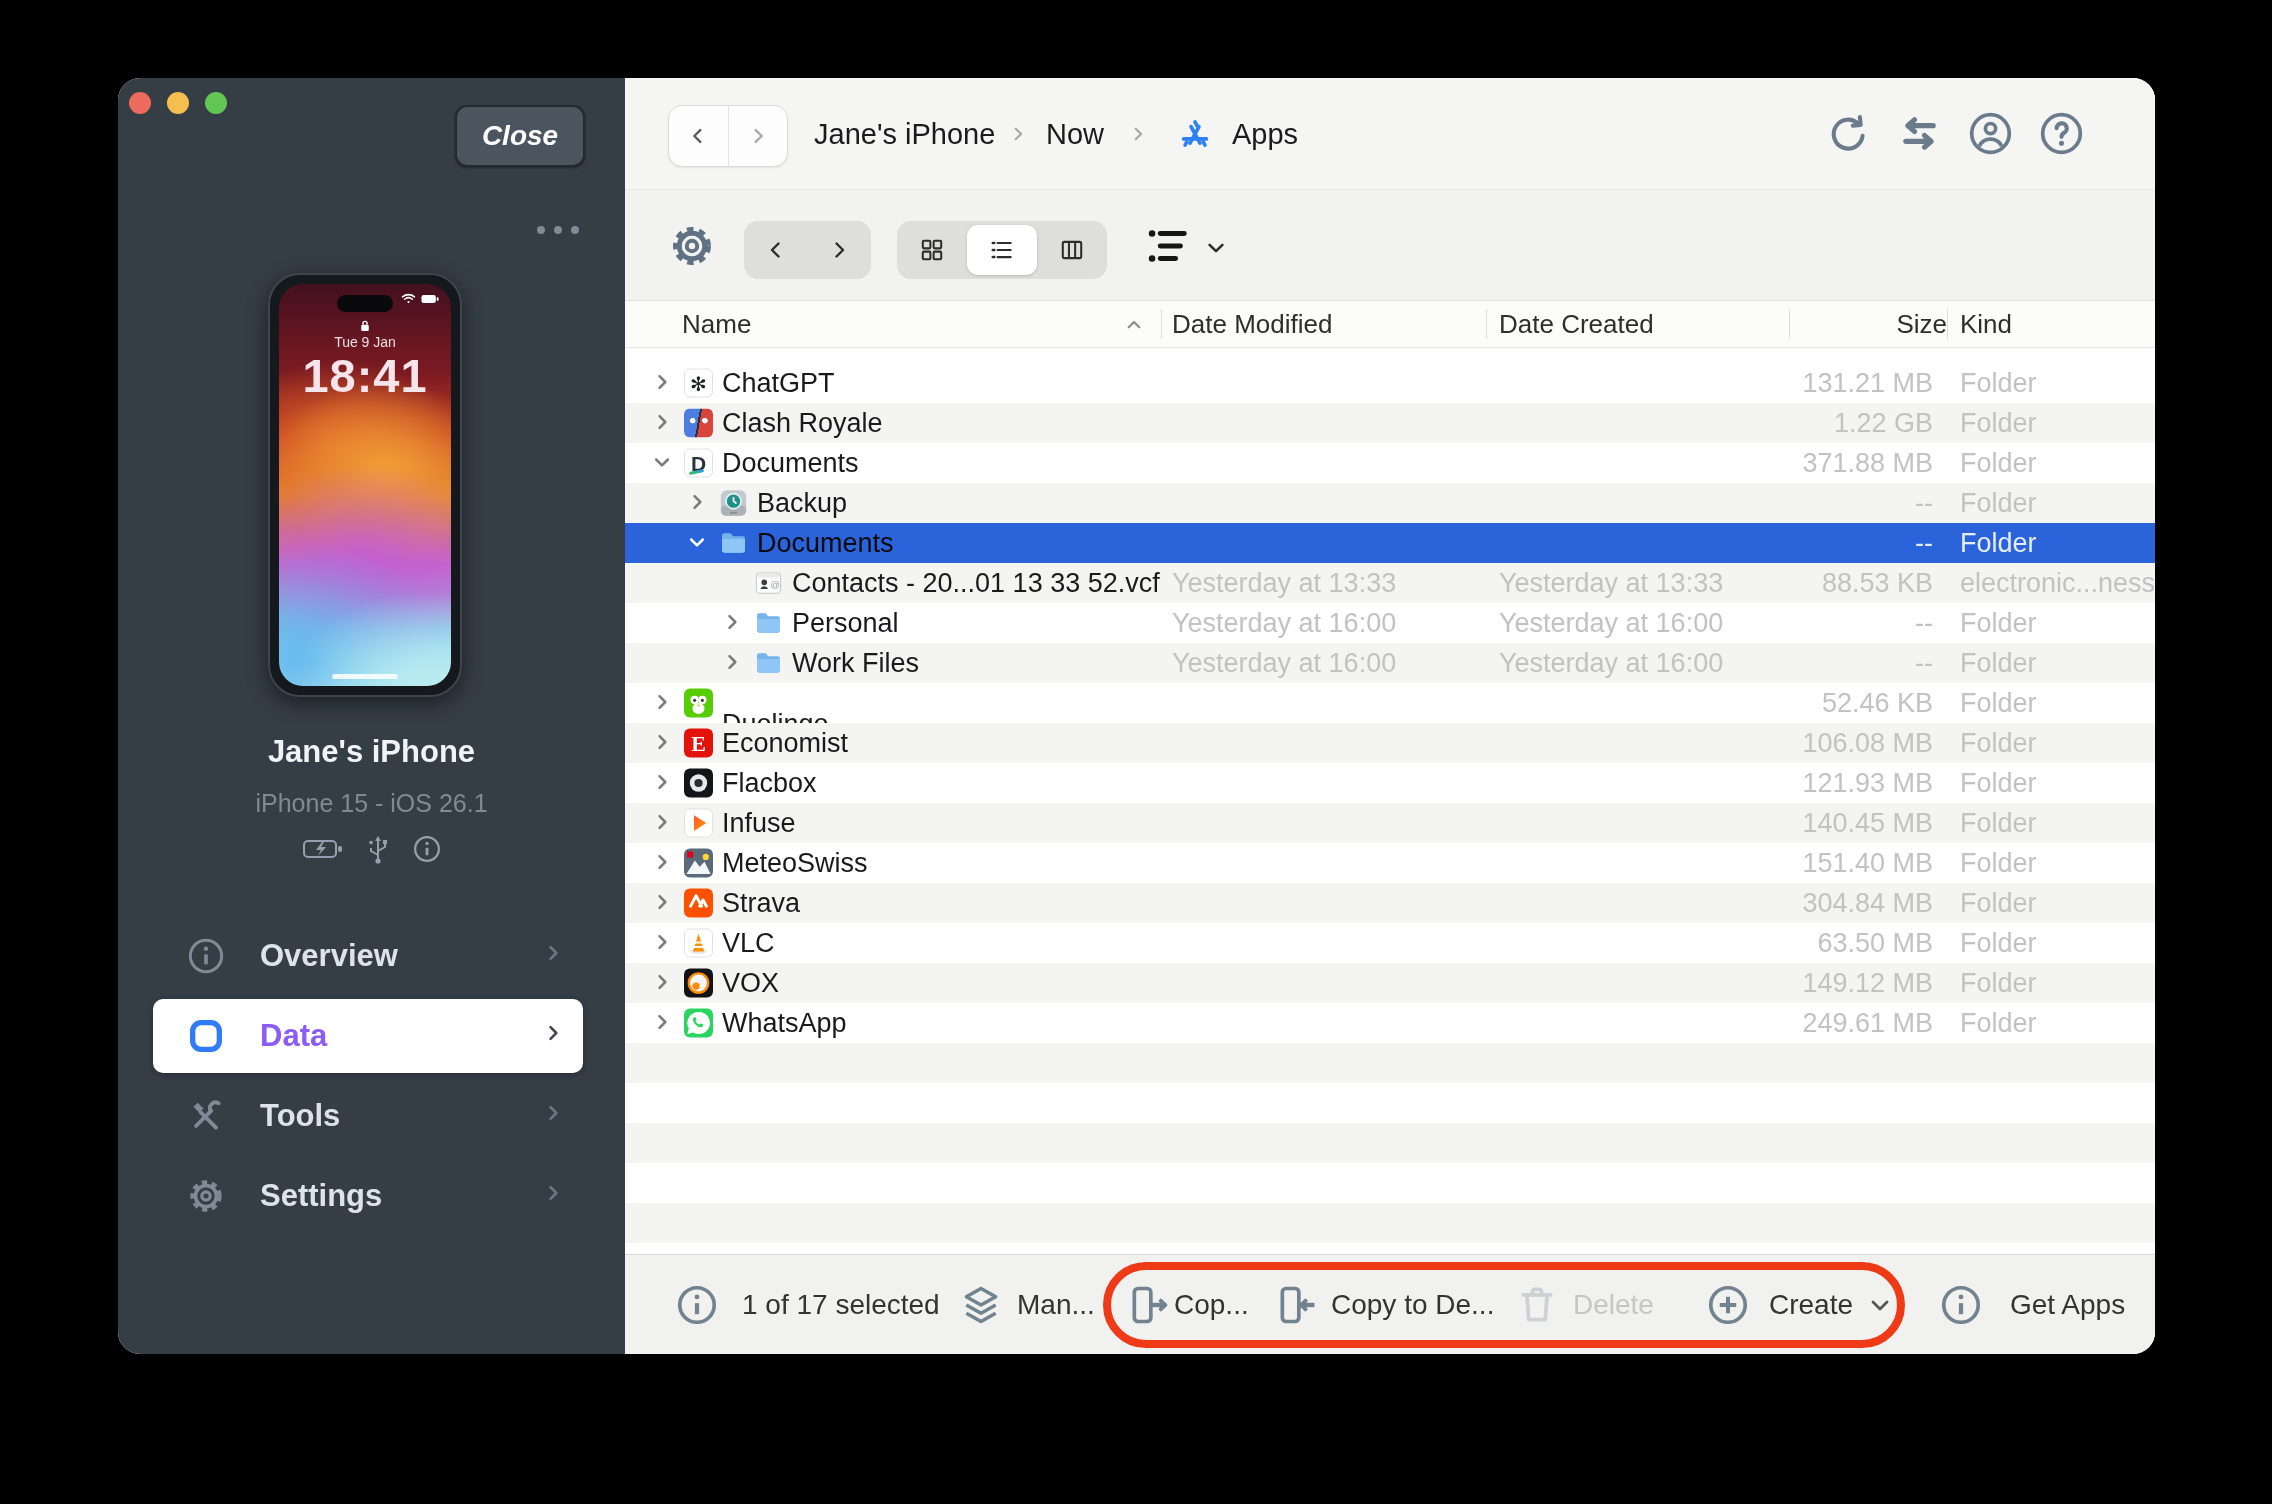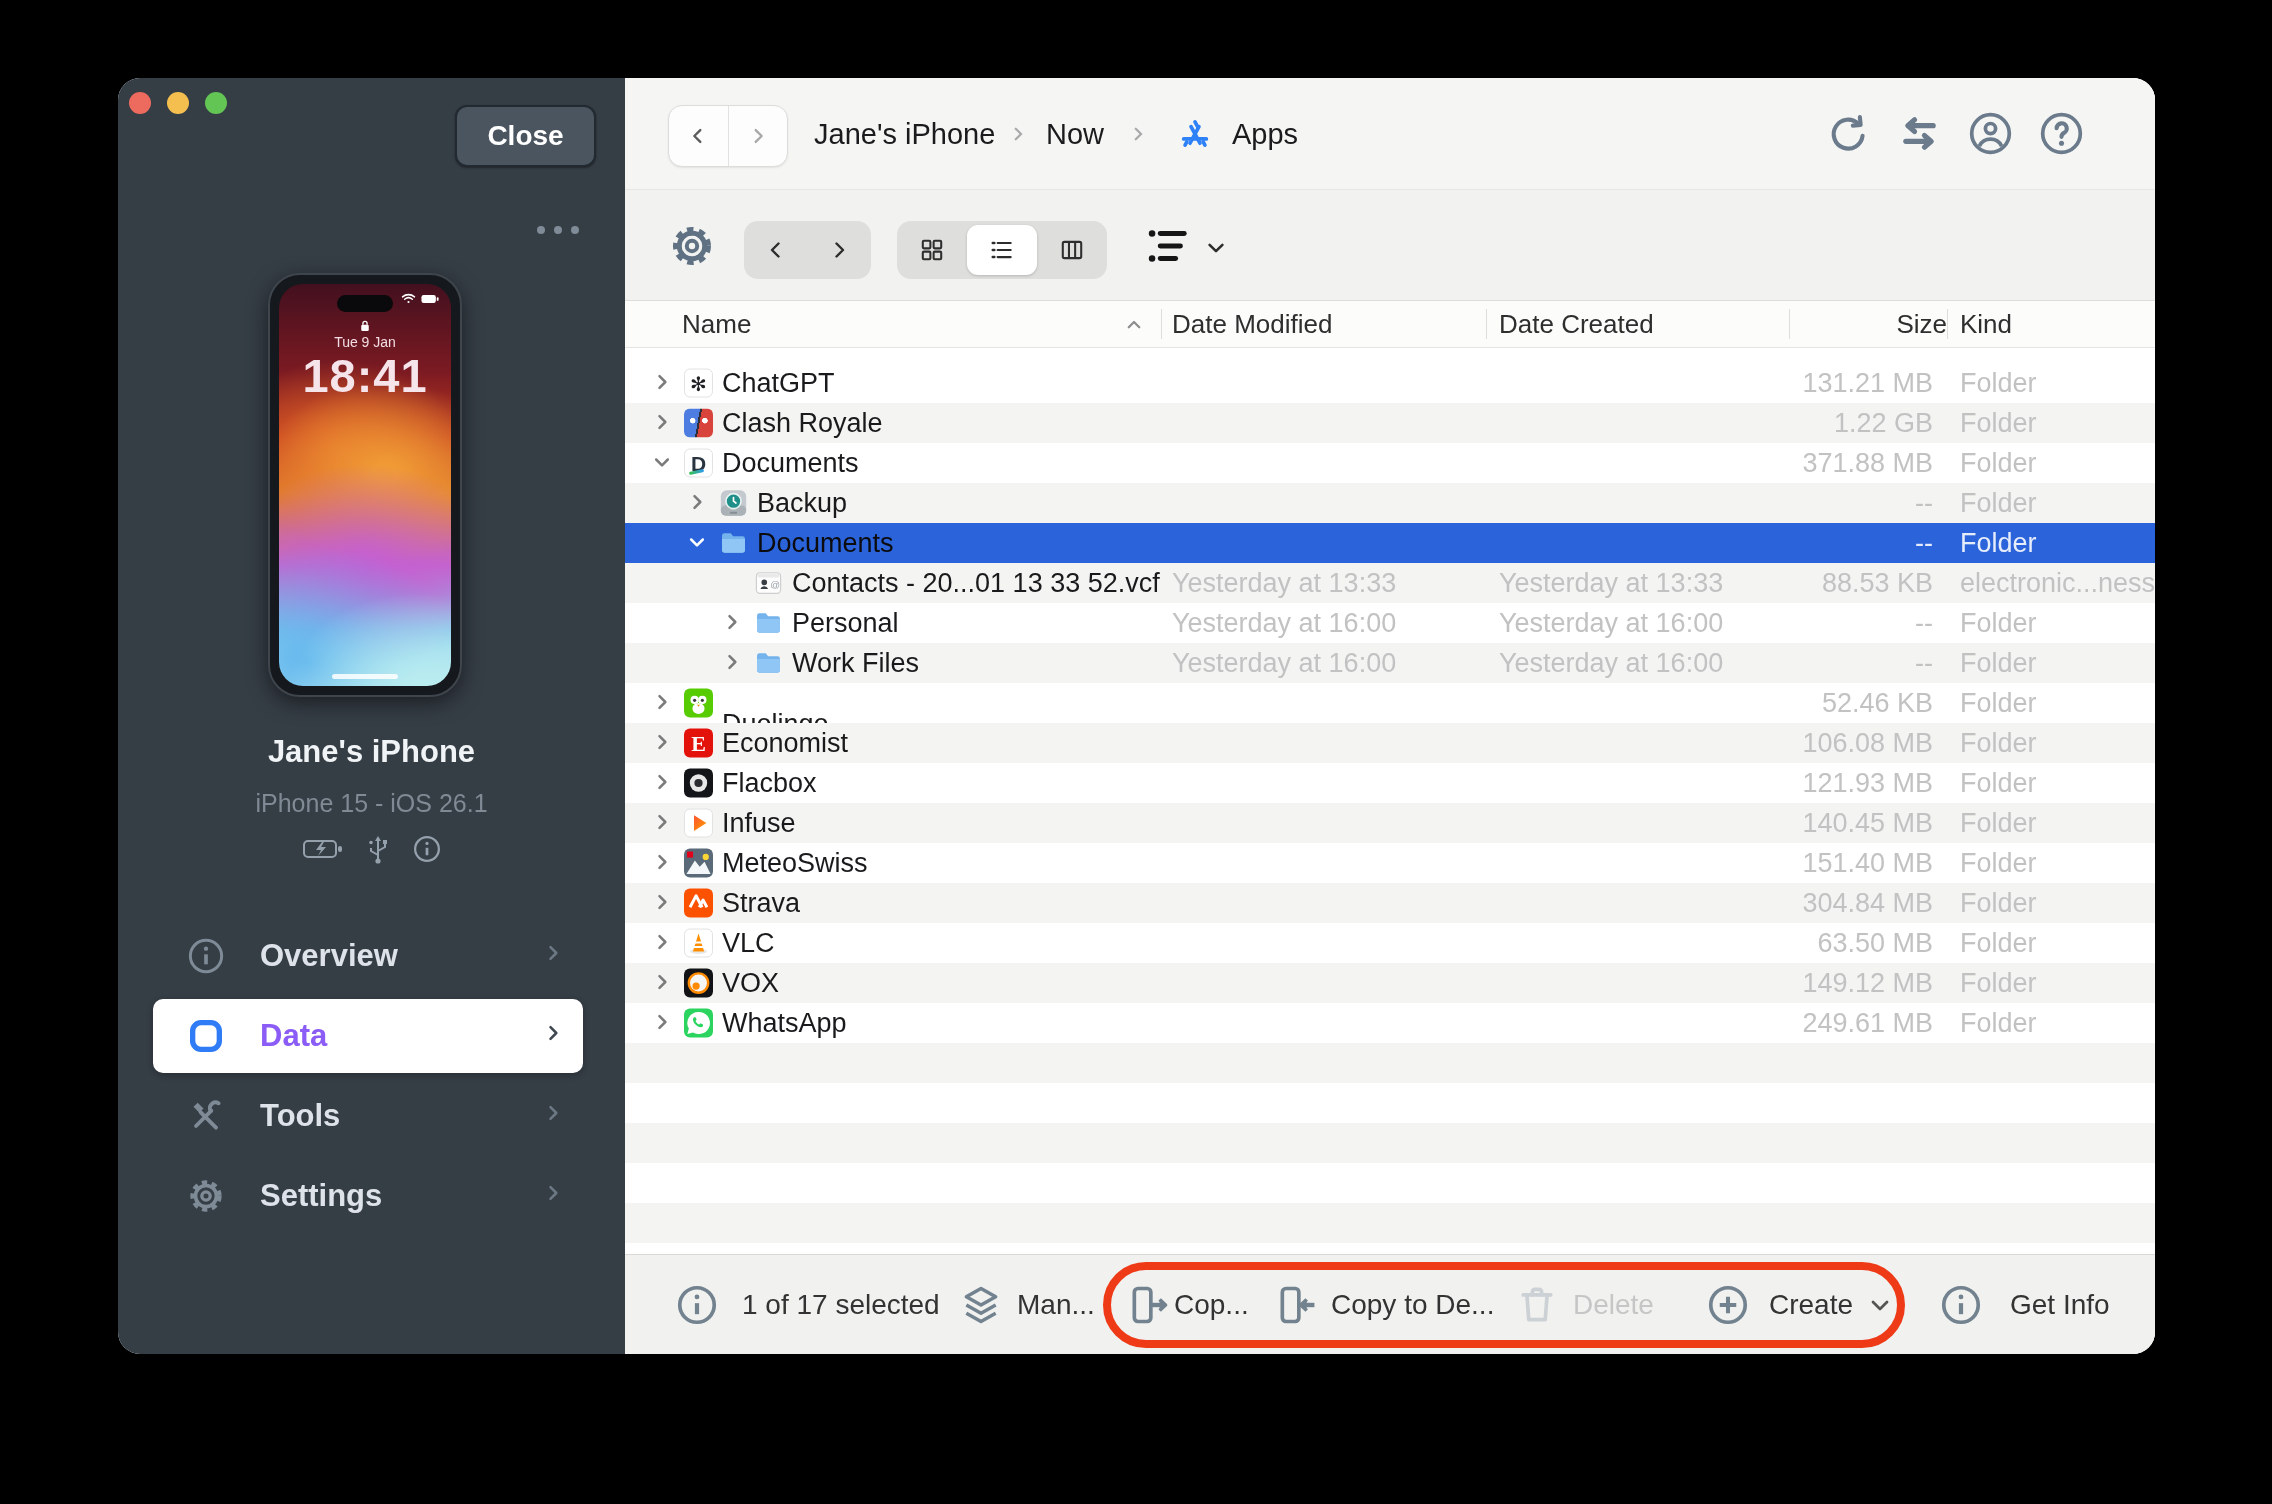--- a/index.html
+++ b/index.html
@@ -4,23 +4,23 @@
 <style>
   html,body{margin:0;padding:0;background:#000;width:2272px;height:1504px;
     font-family:"Liberation Sans",sans-serif;-webkit-font-smoothing:antialiased;}
   *{box-sizing:border-box;}
   .win{position:absolute;left:118px;top:78px;width:2037px;height:1276px;border-radius:22px;
     overflow:hidden;display:flex;background:#fff;}
   
   .sidebar{position:relative;width:507px;height:100%;background:#353d45;flex:none;}
   .tl{position:absolute;top:14px;width:22px;height:22px;border-radius:50%;}
   .tl.r{left:11px;} .tl.y{left:49px;} .tl.g{left:87px;}
-  .close-btn{position:absolute;left:337px;top:27px;width:141px;height:62px;border-radius:12px;
+  .close-btn{position:absolute;left:337px;top:27px;width:130px;height:62px;border-radius:12px;
     background:#4a5560;border:2px solid #232930;color:#fff;font-size:28px;font-weight:bold;
-    display:flex;align-items:center;justify-content:center;box-shadow:0 1px 2px rgba(0,0,0,.4);}
+    display:flex;align-items:center;justify-content:center;box-shadow:0 1px 2px rgba(0,0,0,.4);font-style:italic;}
   .ellipsis{position:absolute;left:419px;top:148px;display:flex;gap:9px;}
   .ellipsis i{width:8px;height:8px;border-radius:50%;background:#7f8b97;}
   .phone{position:absolute;left:150px;top:195px;width:194px;height:424px;border-radius:32px;
     background:#15181c;border:2px solid #3e454d;padding:9px;box-shadow:0 6px 20px rgba(0,0,0,.5);}
   .screen{position:relative;width:100%;height:100%;border-radius:24px;overflow:hidden;
     background:
       radial-gradient(140% 42% at 82% 100%,#b9edf0 0%,rgba(185,237,240,0) 55%),
       radial-gradient(150% 48% at 18% 94%,#62b7ee 0%,rgba(98,183,238,0) 60%),
       radial-gradient(130% 42% at 50% 70%,#c45fd2 0%,rgba(196,95,210,0) 60%),
       radial-gradient(120% 38% at 62% 47%,#f09a35 6%,rgba(240,154,53,0) 60%),
@@ -730,16 +730,16 @@
       <span class="sb" style="left:1144px">Create</span>
       <svg class="sb" style="left:1243px;width:24px;height:24px;color:#555" viewBox="0 0 24 24" fill="none" stroke="currentColor" stroke-width="2.8" stroke-linecap="round" stroke-linejoin="round">
           <path d="M5 9l7 7 7-7"></path>
         </svg>
 
       <svg class="sb sbic" style="left:1314px" viewBox="0 0 24 24" fill="none" stroke="currentColor" stroke-width="2">
           <circle cx="12" cy="12" r="9.4"></circle>
           <path d="M12 11v6" stroke-width="2.3"></path>
           <circle cx="12" cy="7.6" r="1.3" fill="currentColor" stroke="none"></circle>
         </svg>
-      <span class="sb" style="left:1385px">Get Info</span>
+      <span class="sb" style="left:1385px">Get Apps</span>
     </div>
   </div>
 </div>
 
 </body></html>

